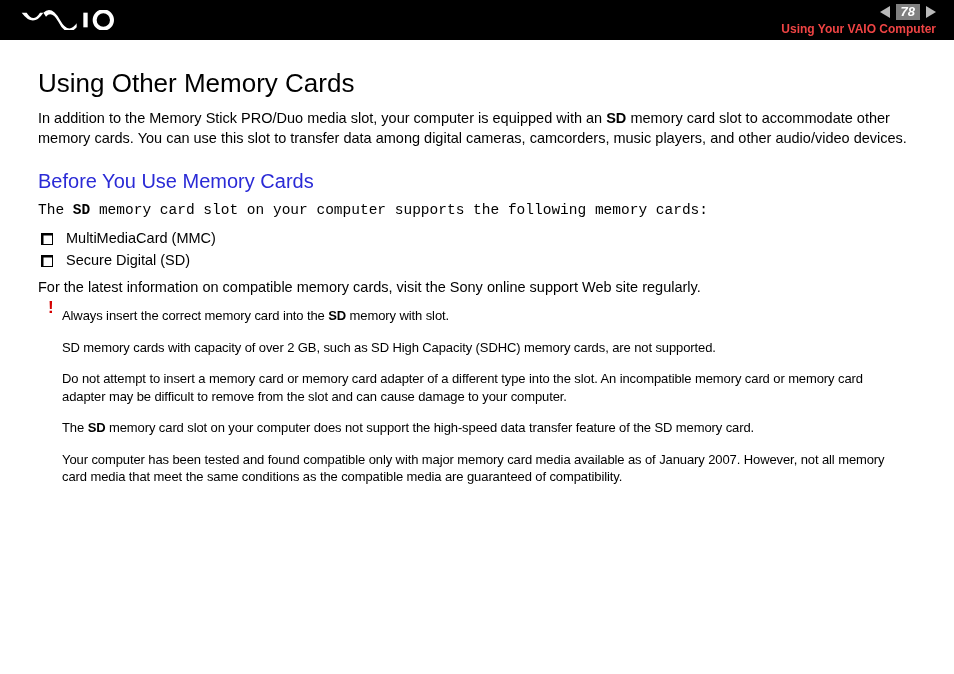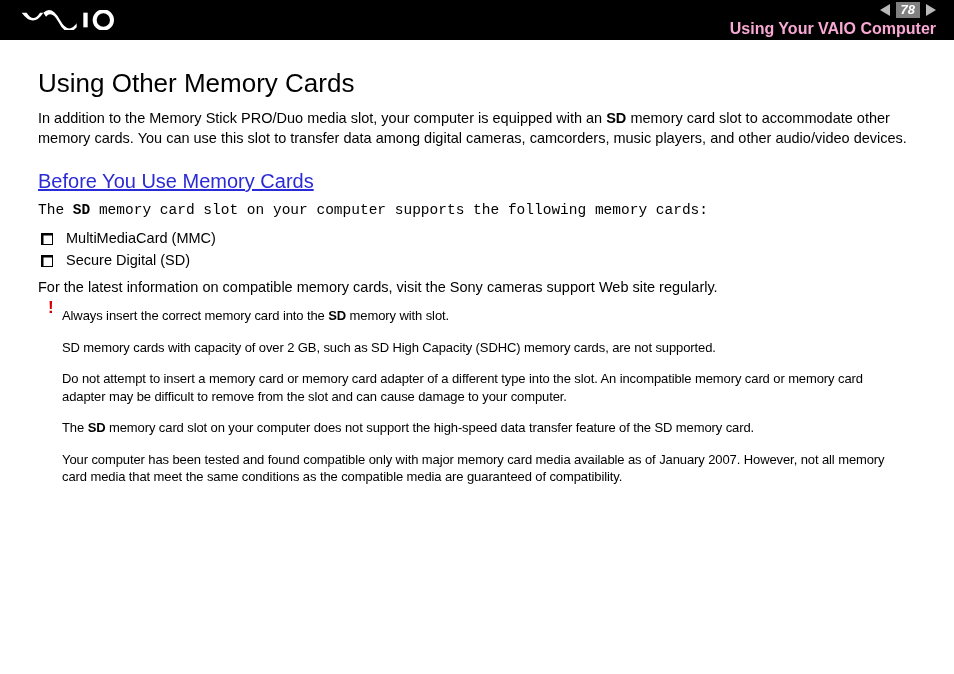--- a/index.html
+++ b/index.html
@@ -55,22 +55,22 @@
     line-height: 15px;
   }
   .page-nav .tri-right {
     width: 0; height: 0;
     border-top: 6px solid transparent;
     border-bottom: 6px solid transparent;
     border-left: 10px solid #b9b9b9;
     cursor: pointer;
   }
   .breadcrumb {
-    color: #f9a8d4;
-    font-size: 16px;
+    color: #ef4444;
+    font-size: 12px;
     font-weight: bold;
     margin-top: 2px;
     text-align: right;
   }
   .content {
     padding: 28px 45px 0 38px;
   }
   h1 {
     font-size: 26px;
     font-weight: 400;
@@ -80,21 +80,20 @@
     font-size: 14.5px;
     line-height: 1.35;
     margin-bottom: 22px;
   }
   .intro .bold { font-weight: bold; }
   h2 {
     color: #2a2ad6;
     font-size: 20px;
     font-weight: 400;
     margin-bottom: 9px;
-    text-decoration: underline;
   }
   .supports {
     font-size: 14.5px;
     margin-bottom: 9px;
     font-family: Liberation Mono, monospace;
   }
   .supports .bold { font-weight: bold; }
   ul.card-list {
     list-style: none;
     margin: 0 0 8px 0;
@@ -170,21 +169,21 @@
 
   <p class="supports">
     <span>The </span><span class="bold">SD</span><span> memory card slot on your computer supports the following memory cards:</span>
   </p>
 
   <ul class="card-list">
     <li>MultiMediaCard (MMC)</li>
     <li>Secure Digital (SD)</li>
   </ul>
 
-  <p class="latest">For the latest information on compatible memory cards, visit the Sony cameras support Web site regularly.</p>
+  <p class="latest">For the latest information on compatible memory cards, visit the Sony online support Web site regularly.</p>
 
   <div class="warning-block">
     <span class="warning-mark">!</span>
 
     <p class="cond">
       <span>Always insert the correct memory card into the </span><span class="bold">SD</span><span> memory with slot.</span>
     </p>
 
     <p class="cond">SD memory cards with capacity of over 2 GB, such as SD High Capacity (SDHC) memory cards, are not supported.</p>
 

